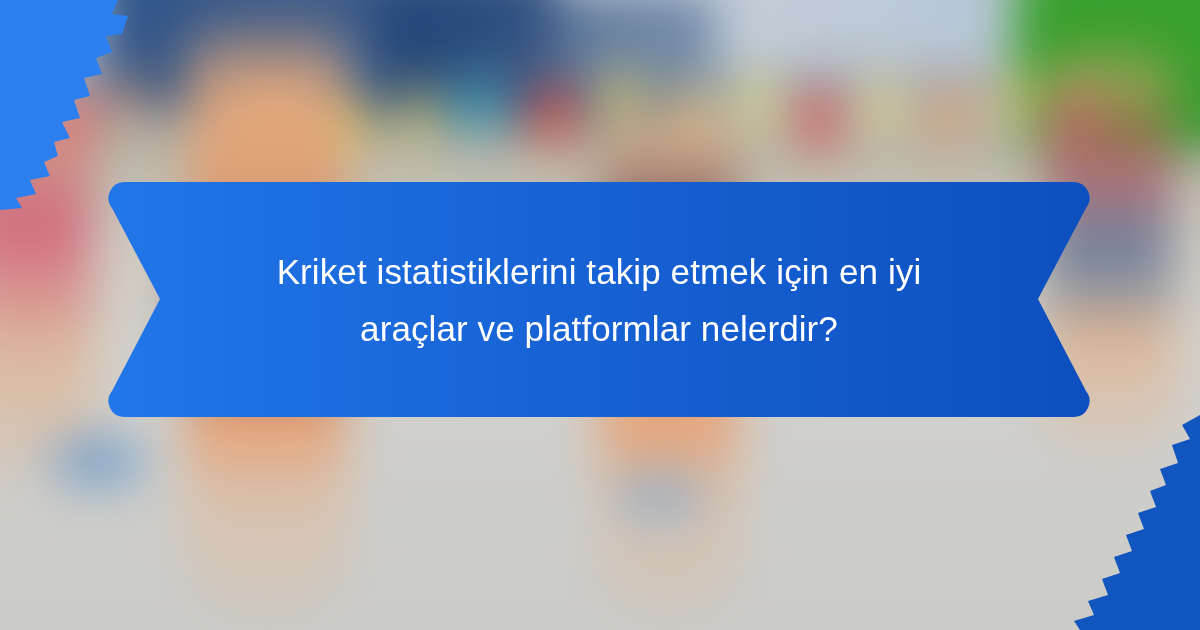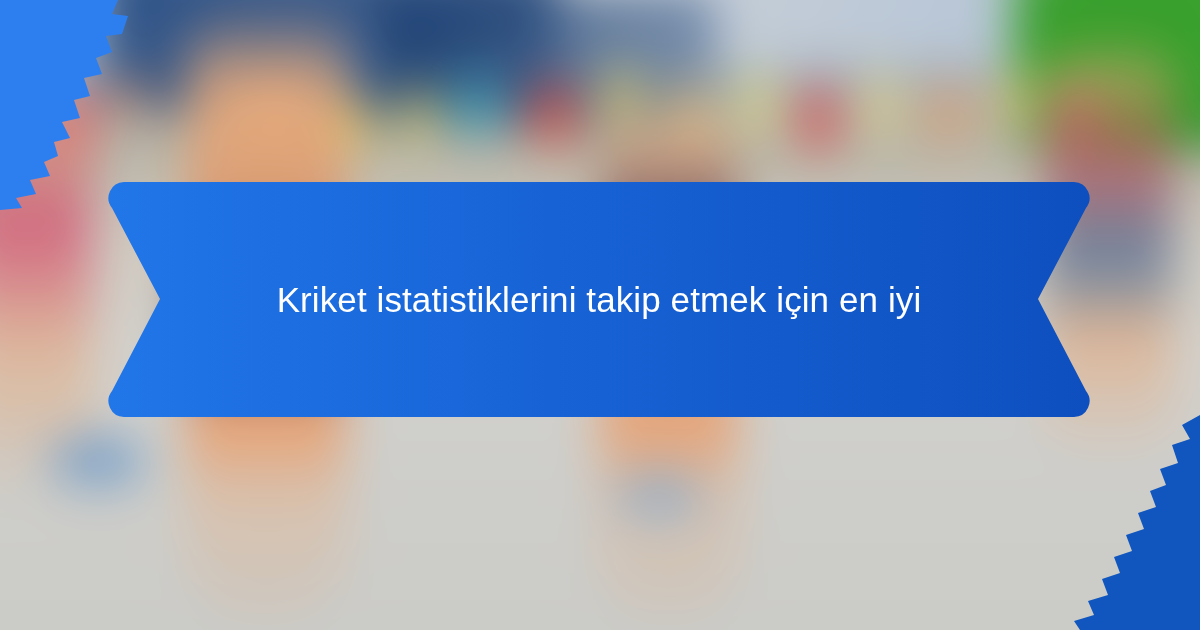--- a/index.html
+++ b/index.html
@@ -297,16 +297,17 @@
           <stop offset="100%" stop-color="#0e4fbf"></stop>
         </linearGradient>
       </defs>
       <path d="M 16 0 H 966 A 16 16 0 0 1 978 26 L 930 117 L 978 209
                A 16 16 0 0 1 966 235 H 16 A 16 16 0 0 1 4 209
                L 52 117 L 4 26 A 16 16 0 0 1 16 0 Z" fill="url(#ribbonGrad)"></path>
     </svg>
 
     <div class="ribbon-text">
       <span>Kriket istatistiklerini takip etmek için en iyi</span>
+      <span>araçlar ve platformlar nelerdir?</span>
     </div>
   </div>
 
 </div>
 
 </body></html>

